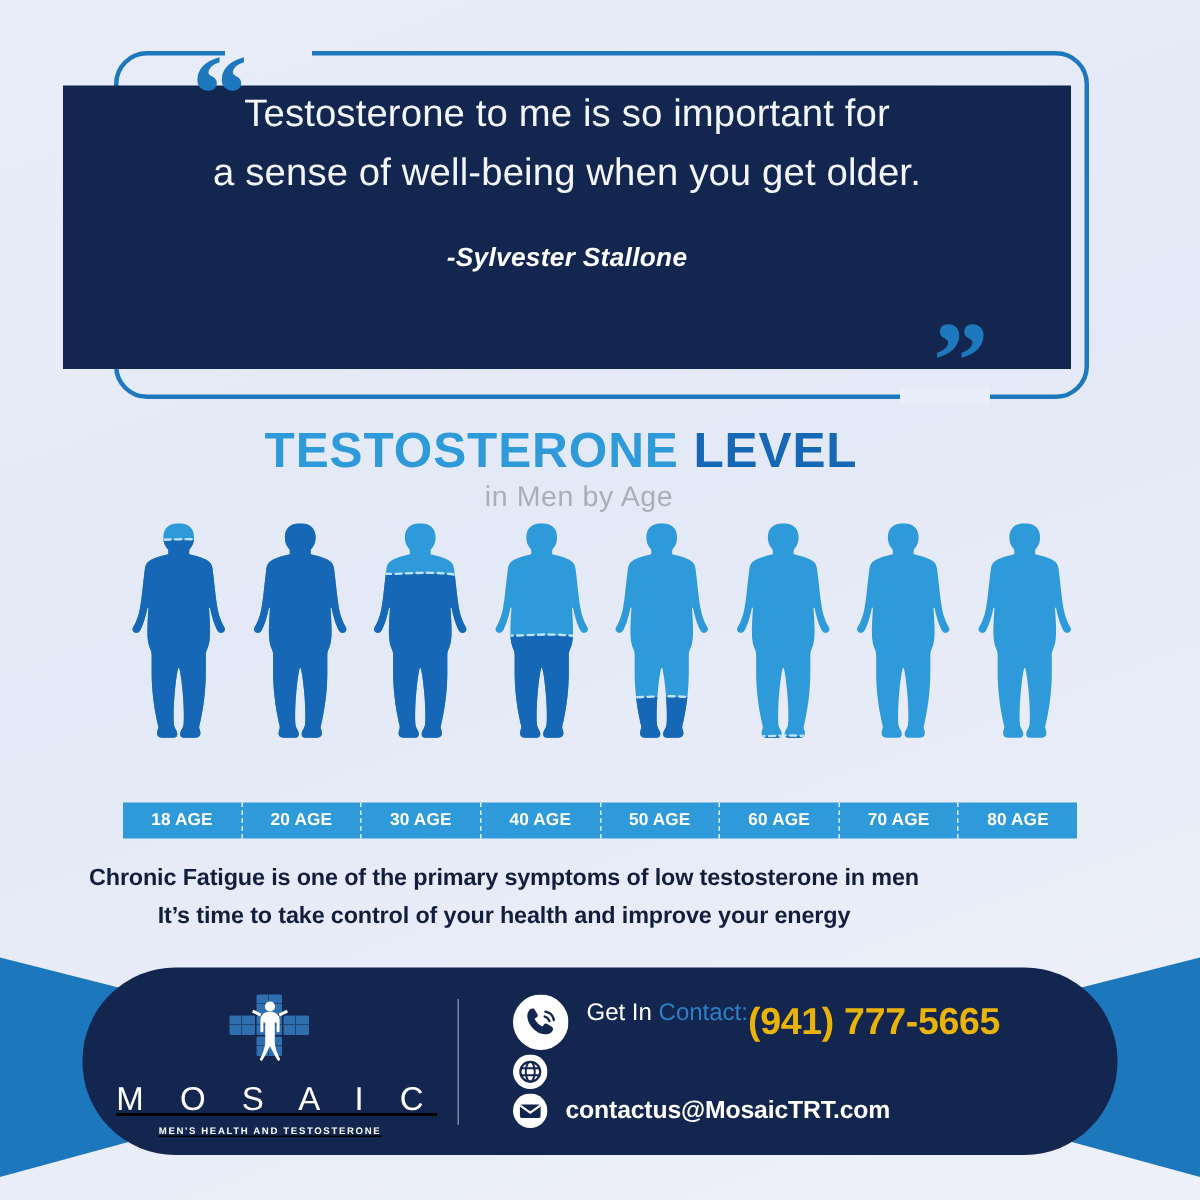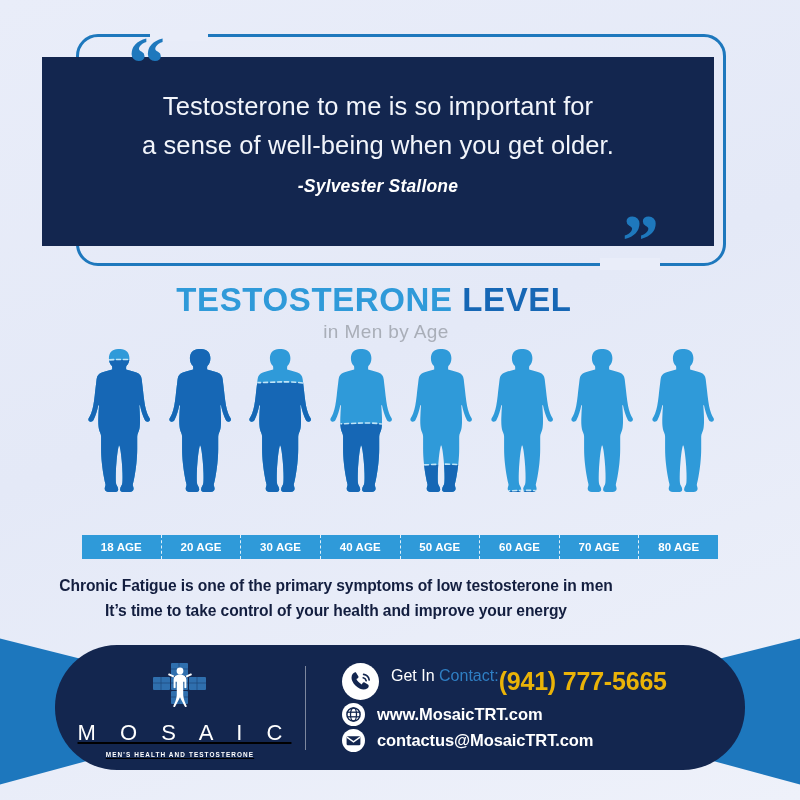--- a/index.html
+++ b/index.html
@@ -68,29 +68,28 @@
     background: #13264f;
     z-index: 7;
   }
   .quote-text {
     color: #f2f5fb;
     font-size: 25.5px;
     font-weight: 400;
     text-align: center;
     line-height: 1.52;
     letter-spacing: 0.1px;
-    padding-top: 30px;
   }
   .quote-author {
     color: #ffffff;
     font-size: 17.5px;
     font-weight: 700;
     font-style: italic;
     text-align: center;
-    margin-top: 11px;
+    margin-top: 26px;
     letter-spacing: 0.2px;
   }
   .mark {
     position: absolute;
     color: #1e78bd;
     font-size: 74px;
     font-weight: 900;
     font-family: "Liberation Serif", serif;
     line-height: 1;
     z-index: 8;
@@ -485,21 +484,20 @@
       <div class="contact-row">
         <span class="cicon">
           <svg viewBox="0 0 23 23" width="23" height="23">
             <circle cx="11.5" cy="11.5" r="11.5" fill="#ffffff"></circle>
             <circle cx="11.5" cy="11.5" r="6.6" fill="none" stroke="#13264f" stroke-width="1.5"></circle>
             <ellipse cx="11.5" cy="11.5" rx="3" ry="6.6" fill="none" stroke="#13264f" stroke-width="1.3"></ellipse>
             <line x1="4.9" y1="9.2" x2="18.1" y2="9.2" stroke="#13264f" stroke-width="1.3"></line>
             <line x1="4.9" y1="13.8" x2="18.1" y2="13.8" stroke="#13264f" stroke-width="1.3"></line>
           </svg>
         </span>
-        <span class="cline">www.MosaicTRT.com</span>
       </div>
 
       <div class="contact-row">
         <span class="cicon">
           <svg viewBox="0 0 23 23" width="23" height="23">
             <circle cx="11.5" cy="11.5" r="11.5" fill="#ffffff"></circle>
             <rect x="4.6" y="7.3" width="13.8" height="9" rx="1.3" fill="#13264f"></rect>
             <path d="M4.9 8.1 L11.5 12.8 L18.1 8.1" fill="none" stroke="#ffffff" stroke-width="1.4"></path>
           </svg>
         </span>

